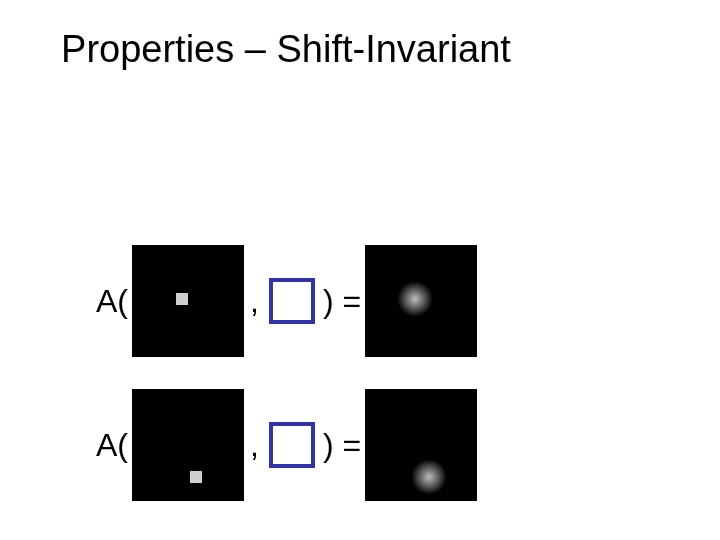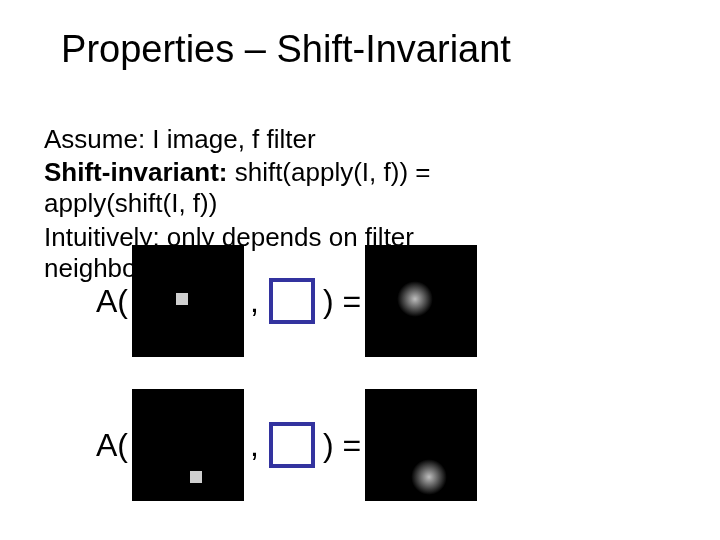--- a/index.html
+++ b/index.html
@@ -97,27 +97,20 @@
   }
   .bold { font-weight: bold; }
 </style>
 </head>
 <body>
 
 <div class="slide">
 
   <div class="title">Properties – Shift-Invariant</div>
 
-  <div class="body-text">
-    <div class="line">Assume: I image, f filter</div>
-    <div class="line">
-      <span class="bold">Shift-invariant:</span><span> shift(apply(I, f)) = apply(shift(I, f))</span>
-    </div>
-    <div class="line">Intuitively: only depends on filter neighborhood</div>
-  </div>
 
   <div class="eq-row row1">
     <span class="fn">A(</span>
     <span class="img-box">
       <span class="pixel" id="px1" style="left: 44px; top: 48px; width: 12px; height: 12px;"></span>
     </span>
     <span class="comma">,</span>
     <span class="filter-box"></span>
     <span class="eqsym">) =</span>
     <span class="img-box result">

